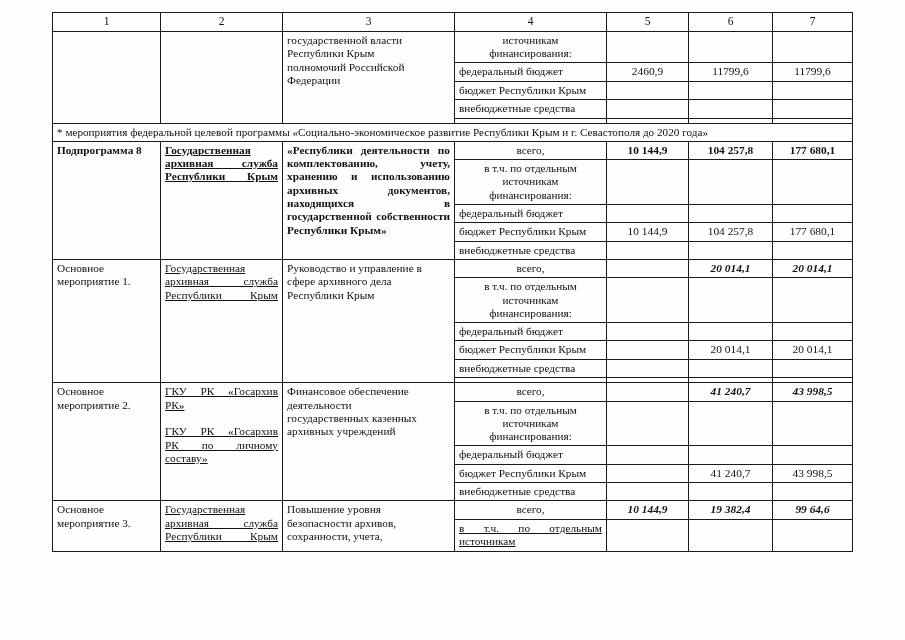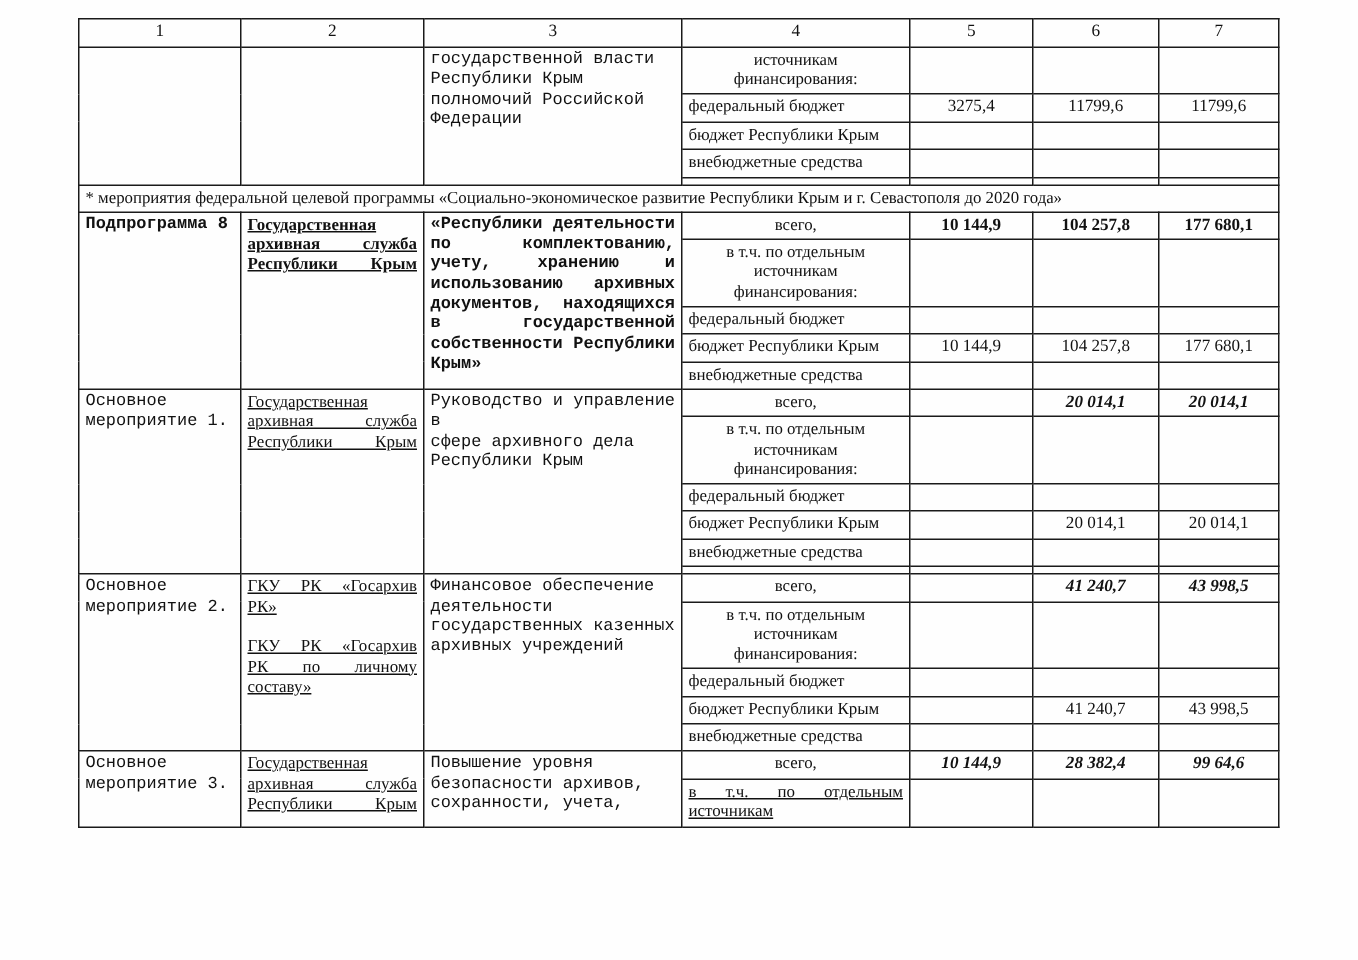--- a/index.html
+++ b/index.html
@@ -45,21 +45,21 @@
   .col5 { width: 82px; }
   .col6 { width: 84px; }
   .col7 { width: 80px; }
 
   .hdr-num {
     text-align: center;
     font-size: 11.5px;
     height: 14px;
     padding: 1px 2px;
   }
-  .justify { text-align: justify; font-family: Liberation Mono, monospace; }
+  .justify { text-align: justify; }
   .bold { font-weight: bold; }
   .bold-ital { font-weight: bold; font-style: italic; }
   .note-row td {
     font-size: 11.2px;
     padding: 2px 5px;
     margin-left: 40px;
   }
   .spread {
     text-align: justify;
     text-align-last: justify;
@@ -115,21 +115,21 @@
           <td class="justify" rowspan="5"></td>
           <td class="spread" rowspan="5"></td>
           <td class="justify" rowspan="5">государственной власти<br>Республики Крым<br>полномочий Российской<br>Федерации</td>
           <td class="sub-label">источникам<br>финансирования:</td>
           <td class="val"></td>
           <td class="val"></td>
           <td class="val"></td>
         </tr>
         <tr>
           <td>федеральный бюджет</td>
-          <td class="val">3275,4</td>
+          <td class="val">2460,9</td>
           <td class="val">11799,6</td>
           <td class="val">11799,6</td>
         </tr>
         <tr>
           <td>бюджет Республики Крым</td>
           <td class="val"></td>
           <td class="val"></td>
           <td class="val"></td>
         </tr>
         <tr>
@@ -251,21 +251,21 @@
           <td class="val"></td>
           <td class="val"></td>
           <td class="val"></td>
         </tr>
         <tr>
           <td class="justify" rowspan="2">Основное<br>мероприятие 3.</td>
           <td class="spread" rowspan="2">Государственная<br>архивная служба<br>Республики Крым</td>
           <td class="justify" rowspan="2">Повышение уровня<br>безопасности архивов,<br>сохранности, учета,</td>
           <td class="sub-label">всего,</td>
           <td class="val bold-ital">10 144,9</td>
-          <td class="val bold-ital">28 382,4</td>
+          <td class="val bold-ital">19 382,4</td>
           <td class="val bold-ital">99 64,6</td>
         </tr>
         <tr>
           <td class="spread">в  т.ч.  по  отдельным<br>источникам</td>
           <td class="val"></td>
           <td class="val"></td>
           <td class="val"></td>
         </tr>
       </tbody>
   </table>

